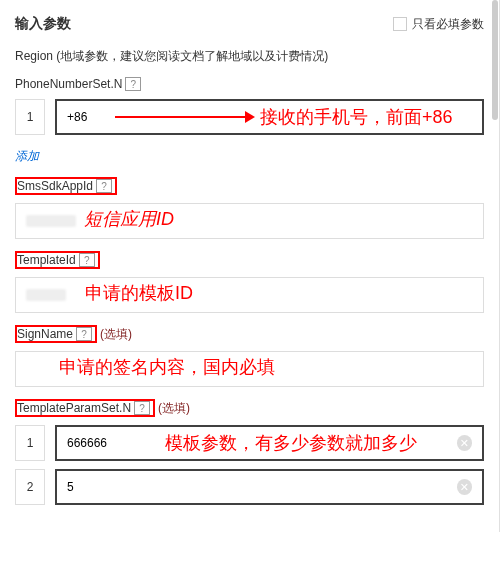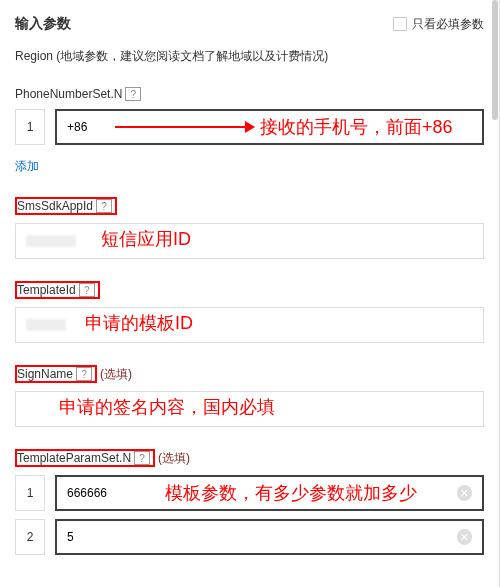--- a/index.html
+++ b/index.html
@@ -2,34 +2,34 @@
 <html><head>
   <meta charset="utf-8">
   <style>
     * { box-sizing: border-box; margin: 0; padding: 0; }
     body { font-family: "Microsoft YaHei", Arial, sans-serif; font-size: 12px; color: #333; background: #fff; width: 500px; }
     .container { padding: 15px; border-right: 1px solid #e0e0e0; position: relative; }
     .header { display: flex; justify-content: space-between; align-items: center; margin-bottom: 15px; }
     .title { font-size: 14px; font-weight: bold; }
     .checkbox-wrap { display: flex; align-items: center; gap: 5px; }
     .checkbox { width: 14px; height: 14px; border: 1px solid #ccc; display: inline-block; }
-    .field-group { margin-bottom: 22px; }
+    .field-group { margin-bottom: 12px; }
     .field-label { font-size: 12px; color: #333; margin-bottom: 8px; display: flex; align-items: center; gap: 3px; }
     .help-icon { display: inline-flex; align-items: center; justify-content: center; width: 16px; height: 14px; border: 1px solid #999; font-size: 10px; color: #888; background: #fff; }
     .optional { color: #7f1d1d; font-size: 12px; }
     .select-box { width: 100%; height: 36px; border: 1px solid #ddd; padding: 0 10px; display: flex; align-items: center; justify-content: space-between; cursor: pointer; }
     .select-dropdown { color: #999; font-size: 10px; }
     .input-box { width: 100%; height: 36px; border: 1px solid #ddd; padding: 0 10px; display: flex; align-items: center; }
     .input-box input { border: none; outline: none; width: 100%; font-size: 12px; }
     .array-row { display: flex; align-items: center; gap: 10px; margin-bottom: 8px; }
     .array-index { width: 30px; height: 36px; border: 1px solid #ddd; display: flex; align-items: center; justify-content: center; font-size: 12px; }
     .array-input { flex: 1; height: 36px; border: 2px solid #404040; padding: 0 10px; display: flex; align-items: center; justify-content: space-between; }
     .array-input input { border: none; outline: none; width: 100%; font-size: 12px; }
     .clear-btn { color: #ccc; font-size: 14px; cursor: pointer; display: inline-flex; align-items: center; justify-content: center; width: 16px; height: 16px; border-radius: 50%; background: #ddd; color: #fff; font-size: 11px; }
-    .add-link { color: #0067d6; font-size: 12px; cursor: pointer; margin-top: 5px; display: inline-block; }
+    .add-link { color: #0067d6; font-size: 12px; cursor: pointer; margin-top: 5px; display: inline-block; font-style: italic; }
     .redbox { border: 2px solid #ff0000; }
     .annotation { position: absolute; color: #ff0000; font-size: 18px; font-weight: normal; pointer-events: none; }
     .arrow { position: absolute; pointer-events: none; }
     .label-boxed { display: inline-flex; align-items: center; gap: 3px; padding-right: 3px;}
     .scrollthumb { position: absolute; right: 1px; top: 0; width: 6px; height: 120px; background: #ccc; border-radius: 3px; }
     .blurred-placeholder { width: 50px; height: 12px; background: #eee; filter: blur(1px); border-radius: 2px; }
   </style>
 </head>
 <body>
 
@@ -71,21 +71,21 @@
     <div class="field-label">
       <span class="label-boxed redbox">
         <span>SmsSdkAppId</span>
         <span class="help-icon">?</span>
       </span>
     </div>
     <div class="input-box">
       <div class="blurred-placeholder"></div>
       <input type="text" style="width: 0px;" value="">
     </div>
-    <div class="annotation" style="left:86px; top:30px;">短信应用ID</div>
+    <div class="annotation" style="left:69px; top:30px;font-style:italic;">短信应用ID</div>
   </div>
 
   <div class="field-group" style="position:relative;">
     <div class="field-label">
       <span class="label-boxed redbox">
         <span>TemplateId</span>
         <span class="help-icon">?</span>
       </span>
     </div>
     <div class="input-box">

